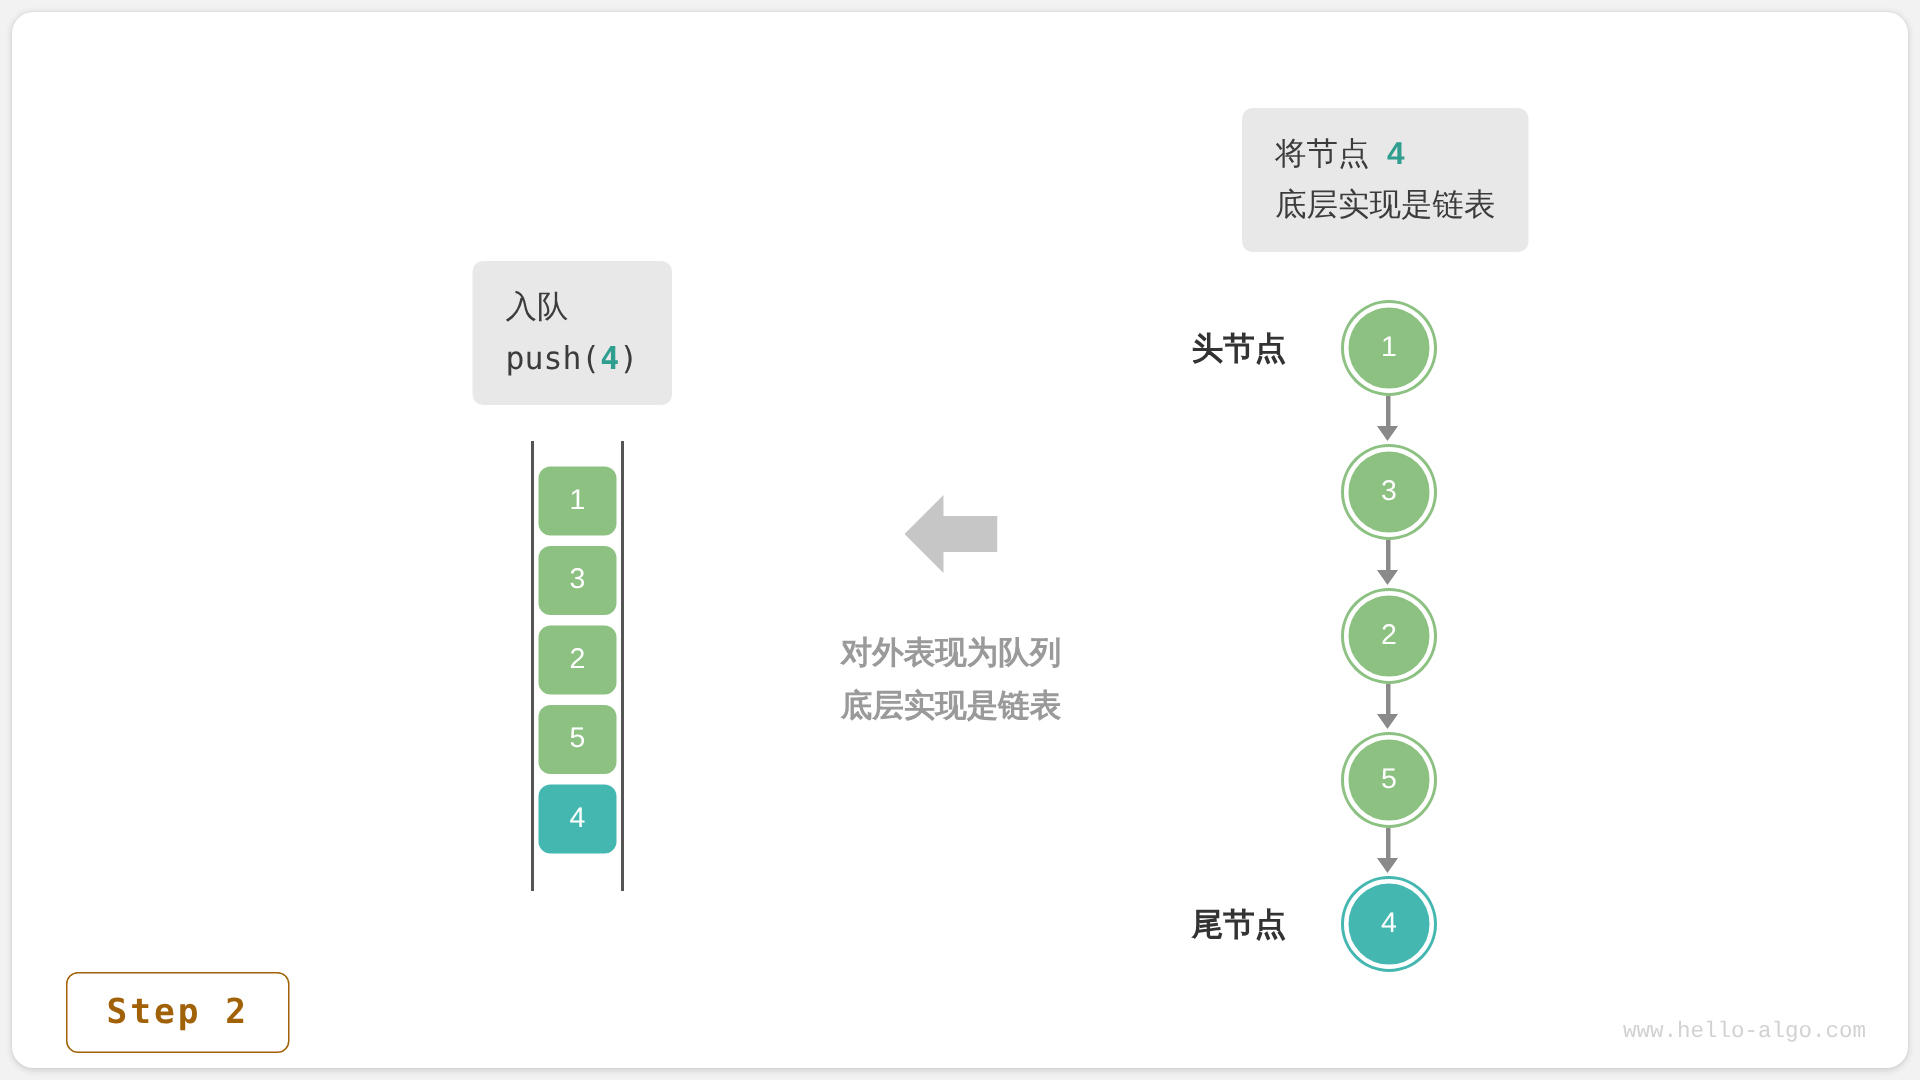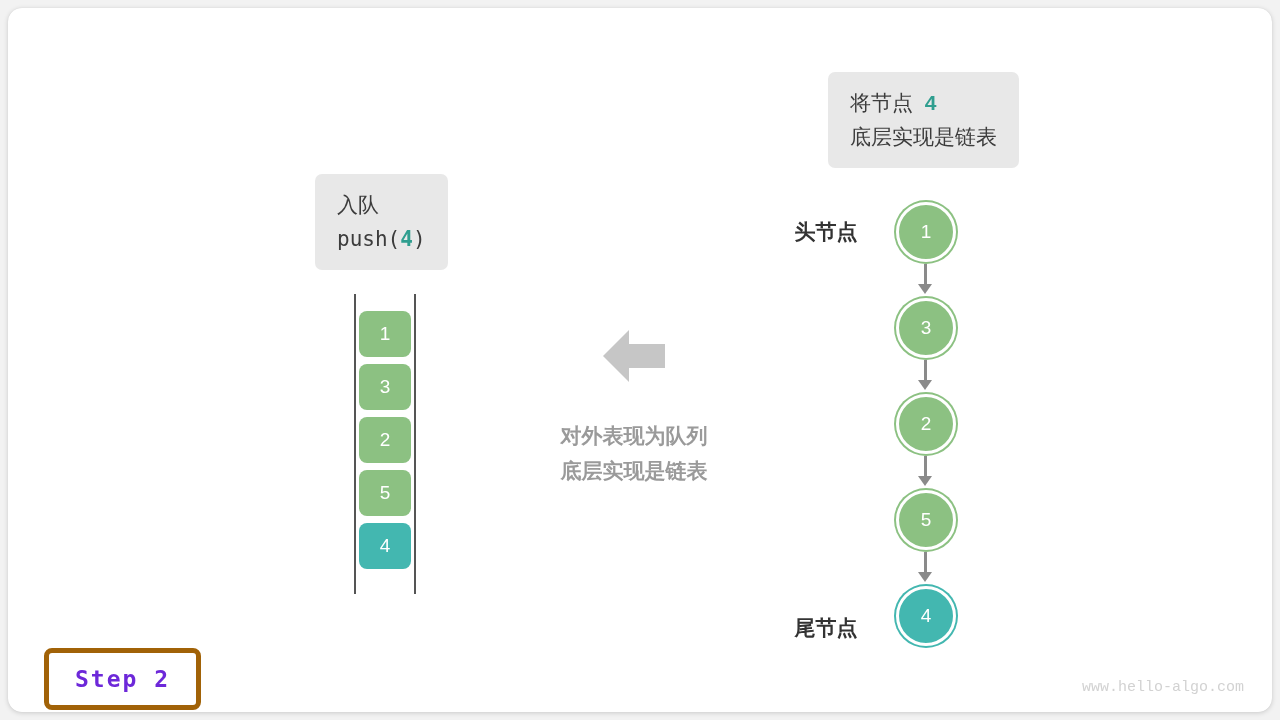--- a/index.html
+++ b/index.html
@@ -166,31 +166,31 @@
   }
   .list-label {
     position: absolute;
     color: #333333;
     font-size: 21px;
     font-weight: bold;
     white-space: nowrap;
     text-align: center;
   }
   #head-label { left: -120px; top: 16px; width: 100px; }
-  #tail-label { left: -120px; top: 412px; width: 100px; }
+  #tail-label { left: -120px; top: 400px; width: 100px; }
 
   
   #step-badge {
     position: absolute;
     left: 36px;
     top: 640px;
     padding: 13px 26px;
-    border: 5px solid #a16207;
+    border: 1px solid #a16207;
     border-radius: 8px;
-    color: #6d28d9;
+    color: #a16207;
     font-family: "DejaVu Sans Mono", monospace;
     font-size: 23px;
     font-weight: bold;
     letter-spacing: 2px;
     background: #ffffff;
   }
 
   
   #watermark {
     position: absolute;

